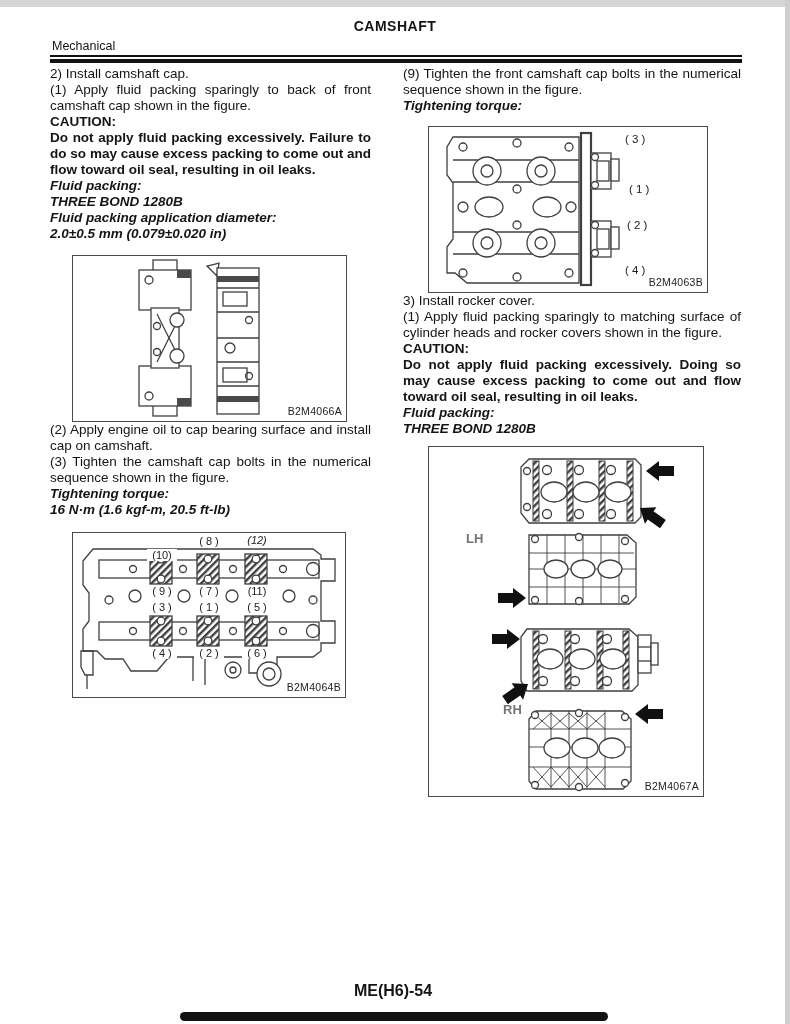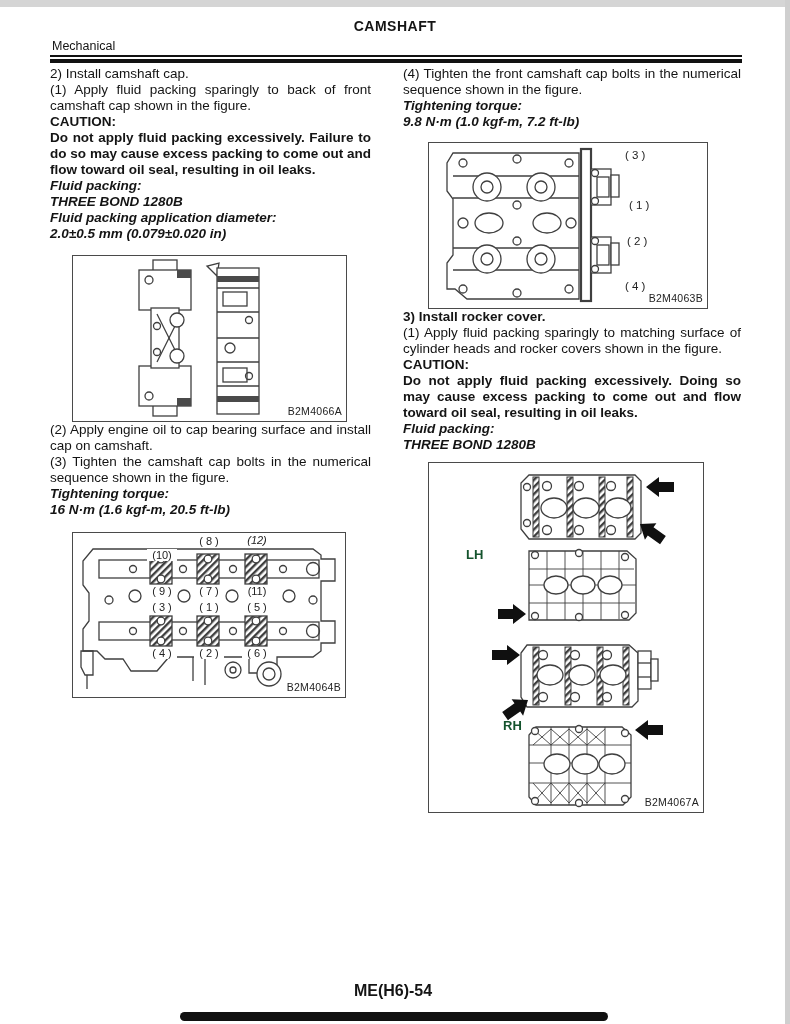--- a/index.html
+++ b/index.html
@@ -19,31 +19,31 @@
   .col-right{left:403px;width:338px;}
   .col p{margin:0;}
   .jst{text-align:justify;}
   .sub1{margin-left:16px;}
   .sub2{margin-left:8px;}
   .subr{margin-left:20px;}
   .bold{font-weight:bold;}
   .spec-label{font-weight:bold;font-style:italic;}
   .spec-value{font-weight:bold;font-style:italic;margin-left:30px;}
   .mt6{margin-top:6px;} .mt7{margin-top:7px;} .mt8{margin-top:8px;} .mt9{margin-top:9px;}
-  .mt10{margin-top:10px;} .mt13{margin-top:13px;font-weight:bold;} .mb6{margin-bottom:6px;}
+  .mt10{margin-top:10px;} .mt13{margin-top:13px;} .mb6{margin-bottom:6px;}
 
   .figure{position:relative;border:1.3px solid #4a4a4a;background:#fff;}
   .fig1{width:273px;height:165px;margin:13px 0 0 22px;}
   .fig2{width:272px;height:164px;margin:14px 0 0 22px;}
   .fig3{width:278px;height:165px;margin:12px 0 0 25px;}
   .fig4{width:274px;height:349px;margin:9px 0 0 25px;}
   .fig-code{position:absolute;right:4px;bottom:2px;font-size:10.5px;letter-spacing:.3px;color:#222;margin-left:36px;}
   .fl{position:absolute;width:30px;text-align:center;font-size:11px;color:#222;background:#fff;line-height:12px;}
   .fl3{position:absolute;width:42px;font-size:11.5px;color:#222;line-height:13px;}
-  .side-label{position:absolute;font-size:13px;font-weight:bold;color:#14532d;}
+  .side-label{position:absolute;font-size:13px;font-weight:bold;color:#737373;}
 
   .footer-text{position:absolute;top:982px;left:0;width:786px;text-align:center;
                font-size:16px;font-weight:bold;}
   .footer-bar{position:absolute;top:1012px;left:180px;width:428px;height:9px;
               background:#111;border-radius:5px;}
 
   svg .ln{stroke:#3f3f3f;fill:none;stroke-width:1.3;}
   svg .tn{stroke:#3f3f3f;fill:none;stroke-width:.9;}
   svg .fw{fill:#ffffff;stroke:#3f3f3f;stroke-width:1.3;}
   svg .dk{fill:#4a4a4a;stroke:none;}
@@ -175,23 +175,22 @@
       <span class="fl" style="left:121px;top:68px;">( 1 )</span>
       <span class="fl" style="left:169px;top:68px;">( 5 )</span>
       <span class="fl" style="left:74px;top:114px;">( 4 )</span>
       <span class="fl" style="left:121px;top:114px;">( 2 )</span>
       <span class="fl" style="left:169px;top:114px;">( 6 )</span>
       <span class="fig-code">B2M4064B</span>
     </div>
   </div>
 
   <div class="col col-right">
-    <p class="subr jst">(4)  Tighten the front camshaft cap bolts in the numerical sequence shown in the figure.</p>
+    <p class="subr jst">(9)  Tighten the front camshaft cap bolts in the numerical sequence shown in the figure.</p>
     <p class="spec-label mt9">Tightening torque:</p>
-    <p class="spec-value">9.8 N·m (1.0 kgf-m, 7.2 ft-lb)</p>
 
     <div class="figure fig3">
       <svg width="278" height="165" viewBox="0 0 278 165">
         <path class="ln" d="M24,10 H150 V156 H38 L26,146 H18 V120 L24,112 V56 L18,48 V20 Z"></path>
         <line x1="24" y1="33" x2="150" y2="33" class="ln"></line>
         <line x1="24" y1="55" x2="150" y2="55" class="ln"></line>
         <line x1="24" y1="105" x2="150" y2="105" class="ln"></line>
         <line x1="24" y1="127" x2="150" y2="127" class="ln"></line>
         <circle cx="58" cy="44" r="14" class="fw"></circle>
           <circle cx="58" cy="44" r="6" class="ln"></circle>

